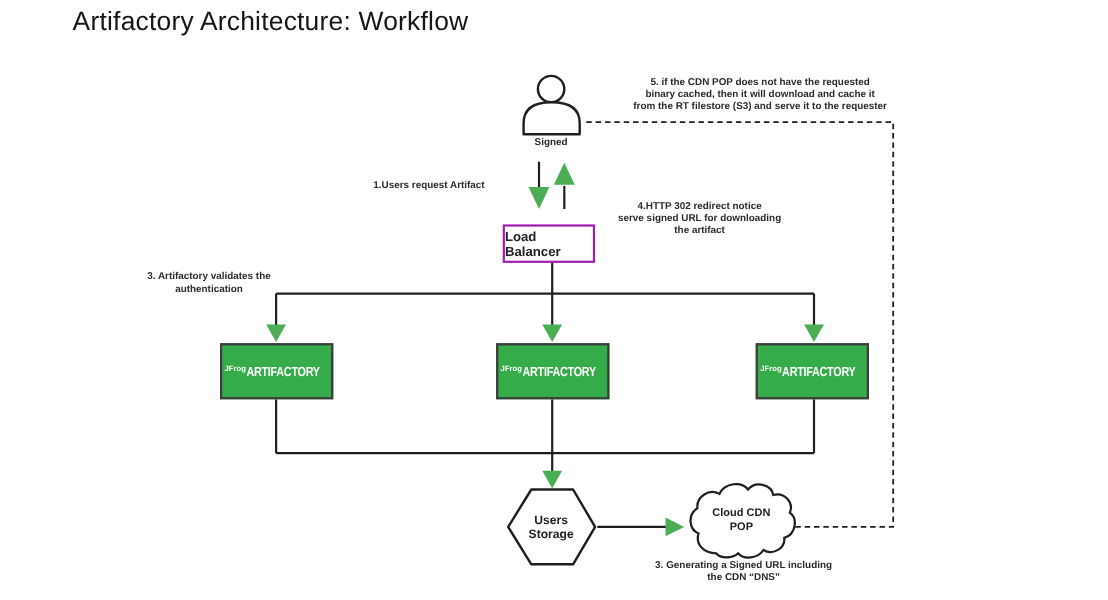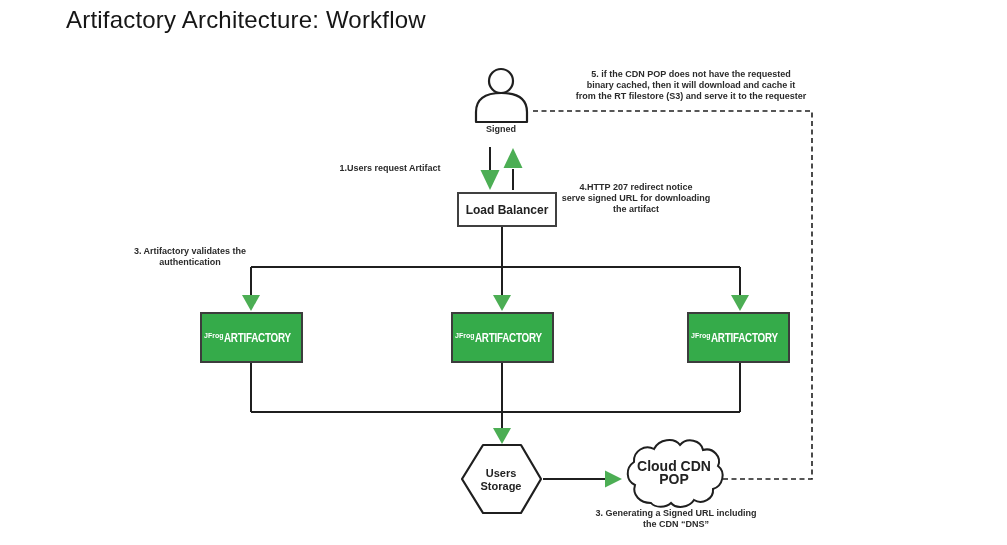--- a/index.html
+++ b/index.html
@@ -2,34 +2,34 @@
 <html><head>
 <meta charset="utf-8">
 <style>
   html,body{margin:0;padding:0;background:#fff;}
   .canvas{position:relative;width:1007px;height:545px;background:#ffffff;
           font-family:"Liberation Sans",sans-serif;overflow:hidden;}
   .title{position:absolute;left:66px;top:6px;font-size:24px;font-weight:400;
          color:#161616;letter-spacing:.2px;}
   svg.diagram{position:absolute;left:0;top:0;}
   .node{position:absolute;box-sizing:border-box;display:flex;align-items:center;justify-content:center;}
-  .lb-box{left:457px;top:192px;width:100px;height:35px;border:2px solid #404040;background:#fff;
+  .lb-box{left:457px;top:204px;width:84px;height:35px;border:2px solid #a21caf;background:#fff;
           font-size:12px;font-weight:700;color:#222;}
   .rt-box{top:312px;width:103px;height:51px;background:#35ab4a;border:2px solid #3c3c3c;
           gap:6px;}
   .rt-left{left:200px}.rt-center{left:451px}.rt-right{left:687px}
   .rt-text{display:flex;flex-direction:row;color:#fff;line-height:1;}
   .rt-brand{font-size:7px;font-weight:700;margin-bottom:2px;}
   .rt-product{font-size:12px;font-weight:700;transform:scaleX(.82);transform-origin:left center;
               letter-spacing:-.3px;white-space:nowrap;}
   .label{position:absolute;text-align:center;color:#2b2b2b;font-weight:700;}
   .ann{font-size:9px;line-height:11px;}
   .users-label{left:471px;top:124px;width:60px;font-size:9px;}
   .hex-label{left:461px;top:467px;width:80px;font-size:11px;line-height:13px;color:#222;}
-  .cloud-label{left:629px;top:460px;width:90px;font-size:14px;line-height:13px;color:#222;}
+  .cloud-label{left:629px;top:460px;width:90px;font-size:10px;line-height:13px;color:#222;}
   .ann1{left:310px;top:163px;width:160px;}
   .ann2{left:115px;top:246px;width:150px;}
   .ann3{left:576px;top:508px;width:200px;}
   .ann4{left:546px;top:182px;width:180px;}
   .ann5{left:571px;top:69px;width:240px;}
 </style>
 </head>
 <body>
 
 <div class="canvas">
@@ -128,21 +128,21 @@
   </div>
   <div class="label ann ann2">
     <div>3. Artifactory validates the</div>
     <div>authentication</div>
   </div>
   <div class="label ann ann3">
     <div>3. Generating a Signed URL including</div>
     <div>the CDN “DNS”</div>
   </div>
   <div class="label ann ann4">
-    <div>4.HTTP 207 redirect notice</div>
+    <div>4.HTTP 302 redirect notice</div>
     <div>serve signed URL for downloading</div>
     <div>the artifact</div>
   </div>
   <div class="label ann ann5">
     <div>5. if the CDN POP does not have the requested</div>
     <div>binary cached, then it will download and cache it</div>
     <div>from the RT filestore (S3) and serve it to the requester</div>
   </div>
 
 </div>

